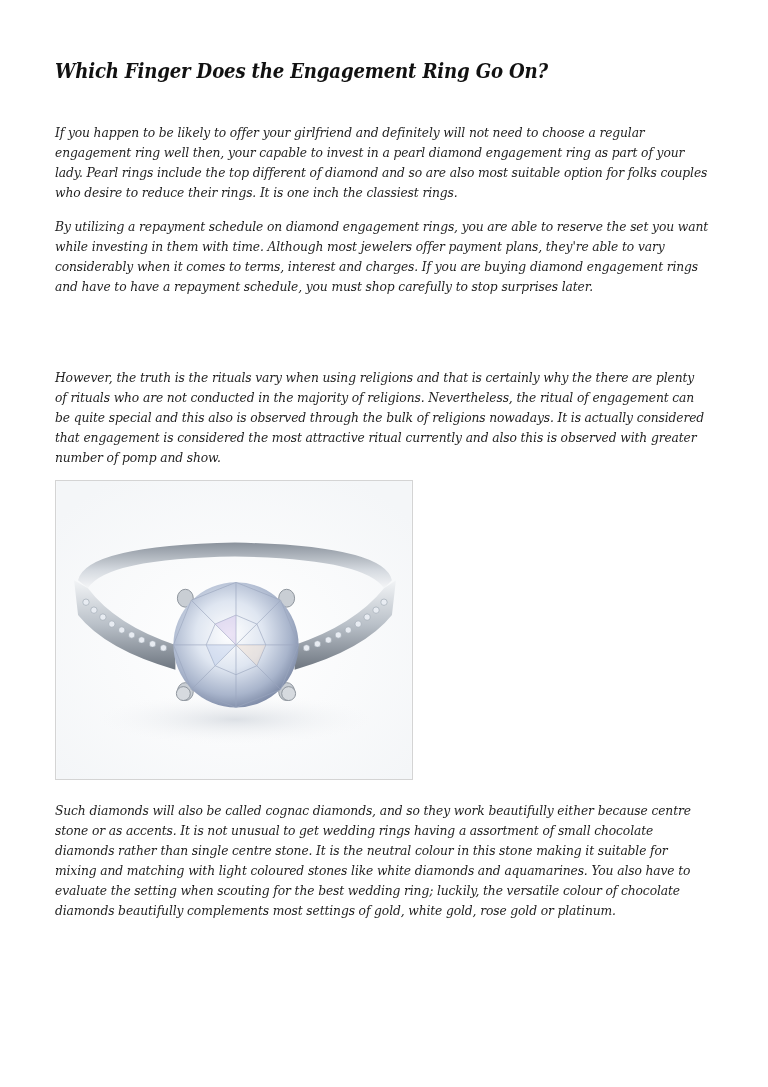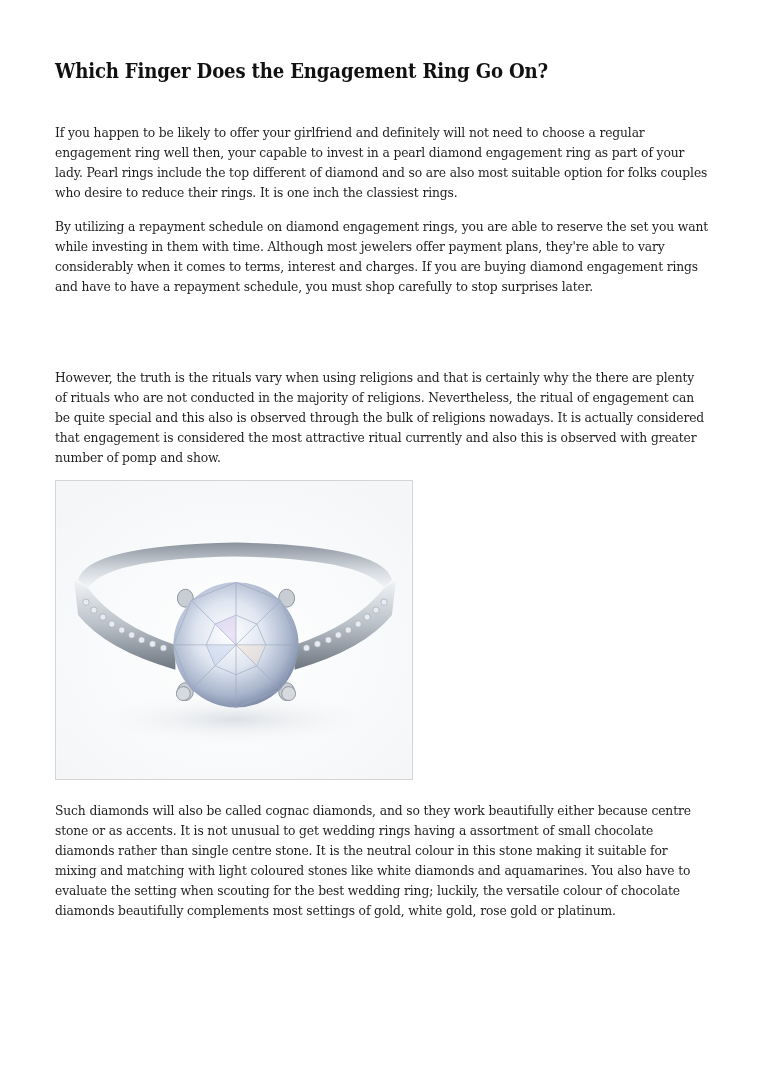--- a/index.html
+++ b/index.html
@@ -1,20 +1,21 @@
 <!DOCTYPE html>
 <html><head>
   <meta charset="utf-8">
   <style>
     html, body { margin: 0; padding: 0; background: #ffffff; }
     body { width: 768px; height: 1087px; position: relative; overflow: hidden; }
     .page {
       position: absolute; left: 0; top: 0; width: 768px; height: 1087px;
       background: #ffffff; color: #1a1a1a;
       font-family: "DejaVu Serif", "Liberation Serif", serif;
+      font-style: italic;
     }
     .title {
       position: absolute; left: 55px; top: 58px; width: 680px;
       font-size: 19.5px; font-weight: bold; letter-spacing: -0.2px;
       color: #111111; margin: 0; line-height: 28px;
       transform: scaleX(0.93); transform-origin: left center;
     }
     .para {
       position: absolute; left: 55px; width: 700px;
       font-size: 13.2px; line-height: 20px; color: #1f1f1f;

